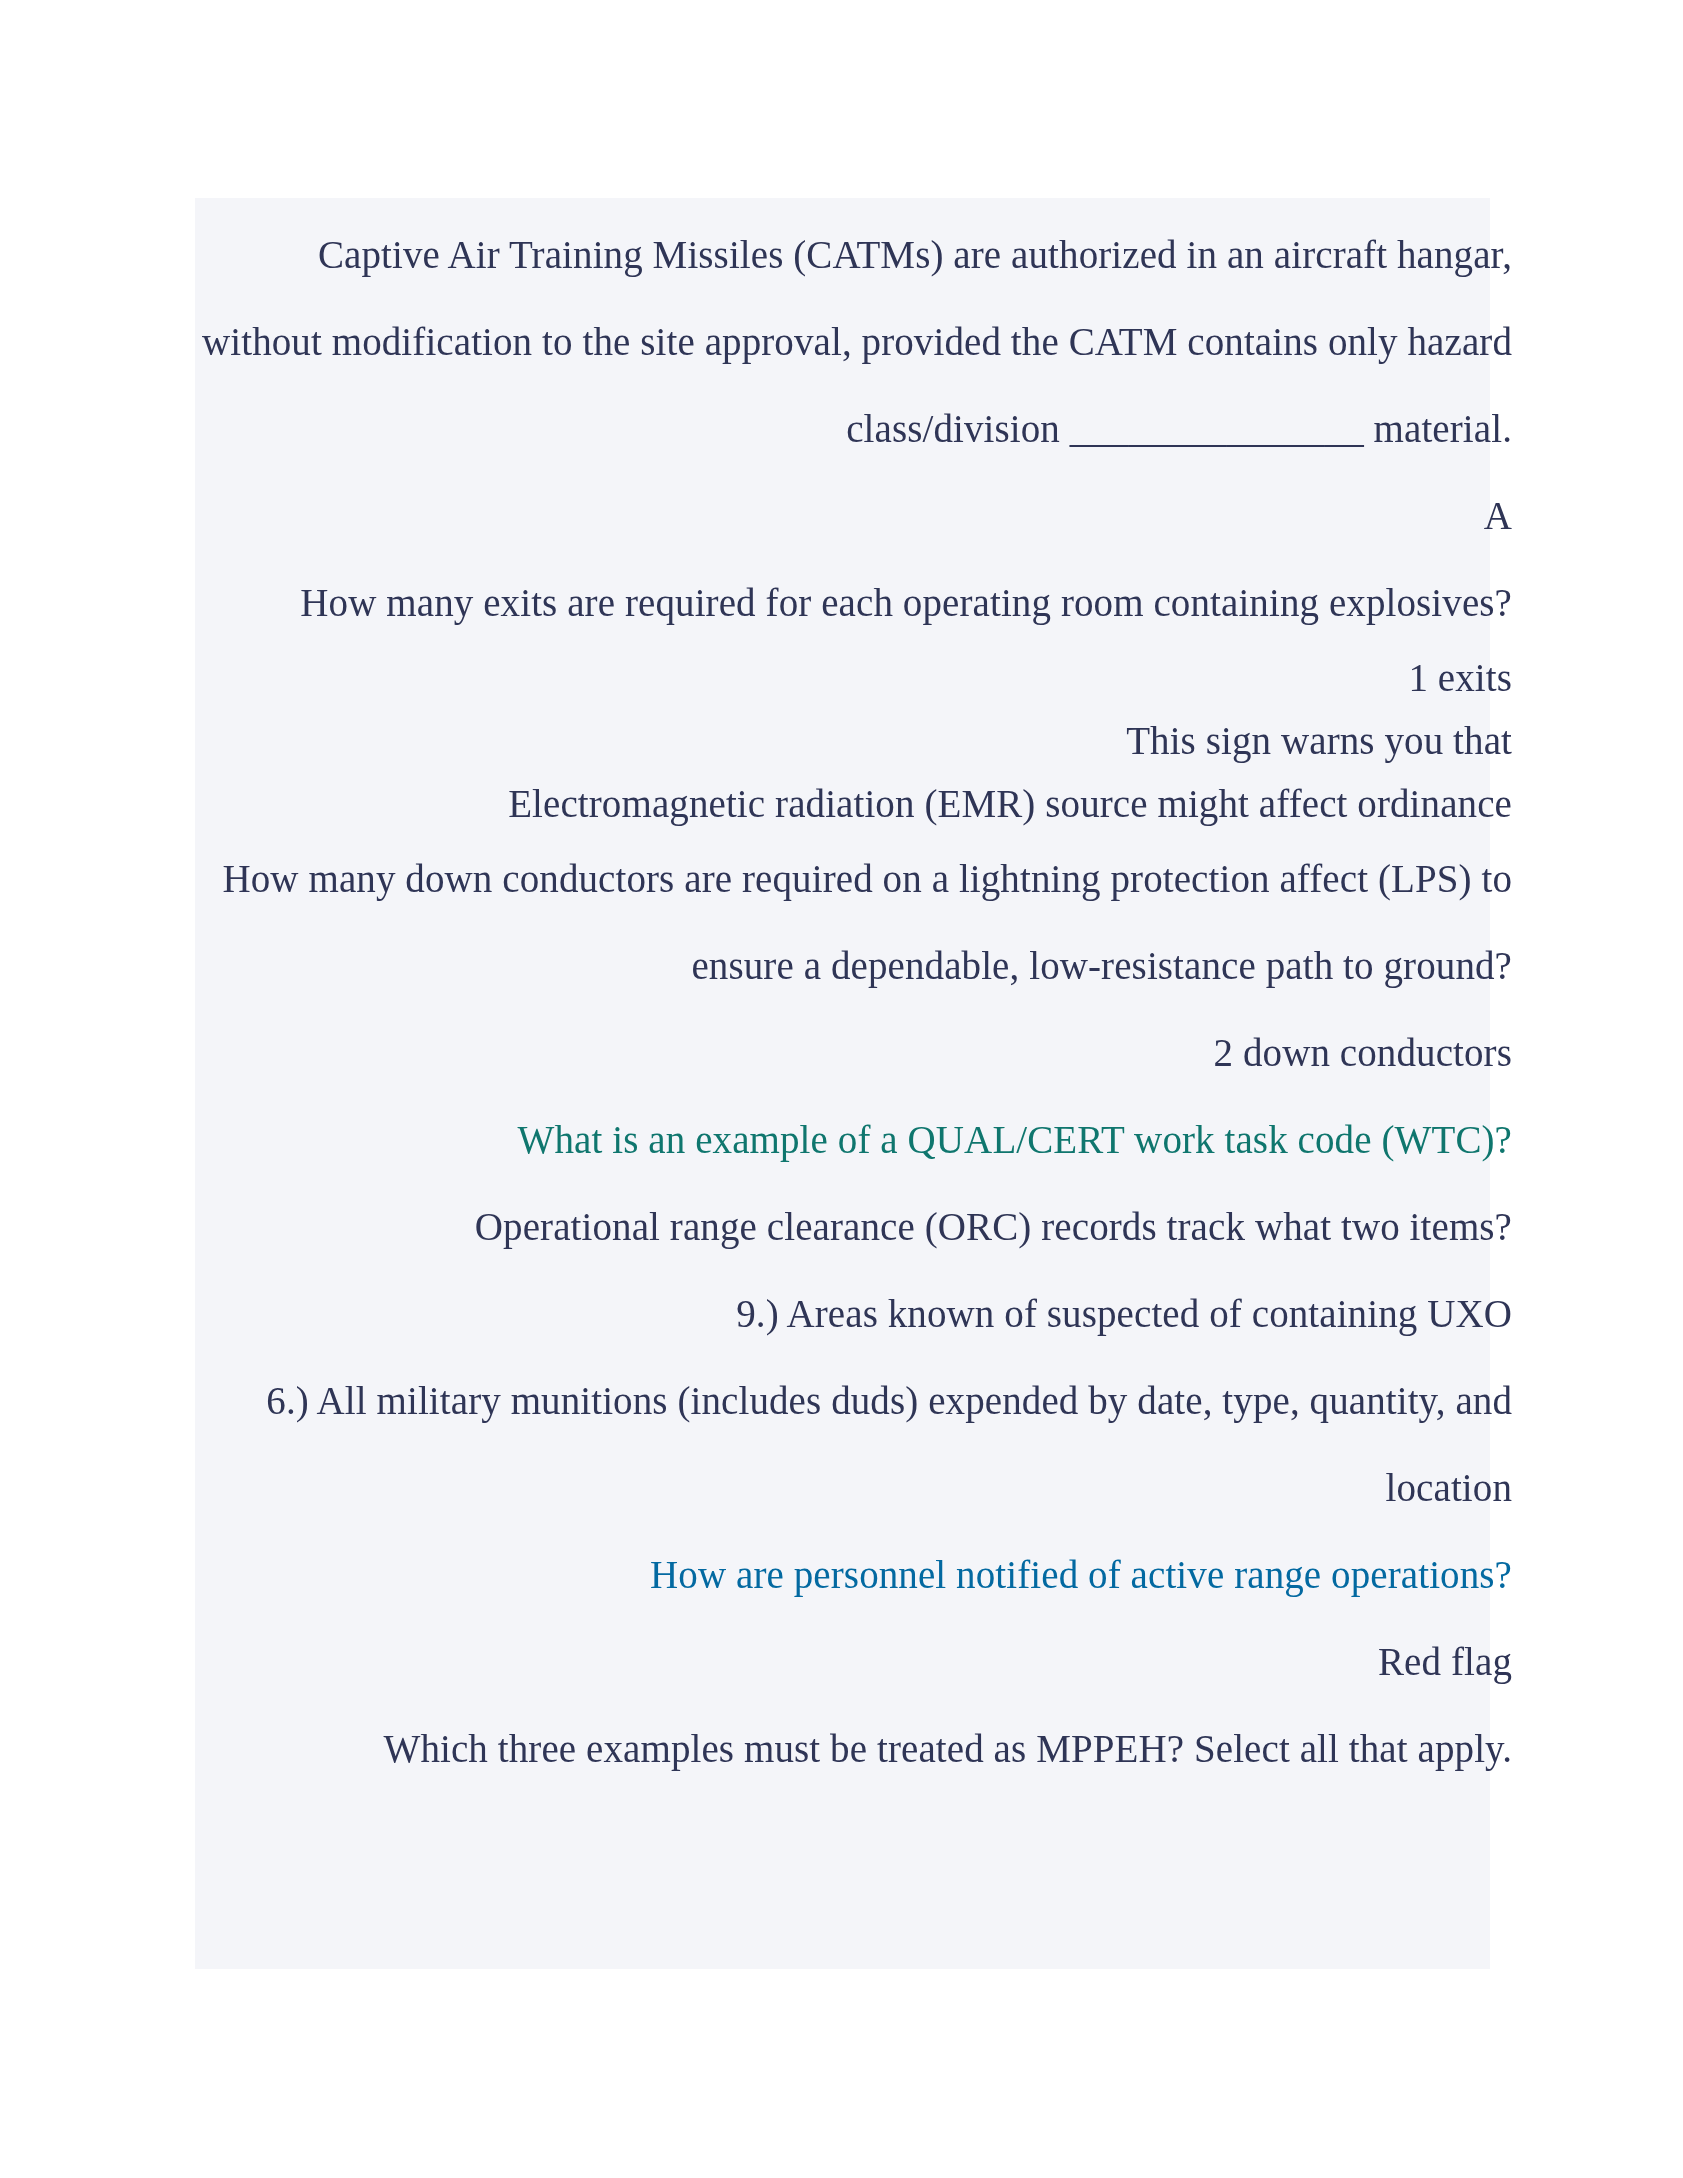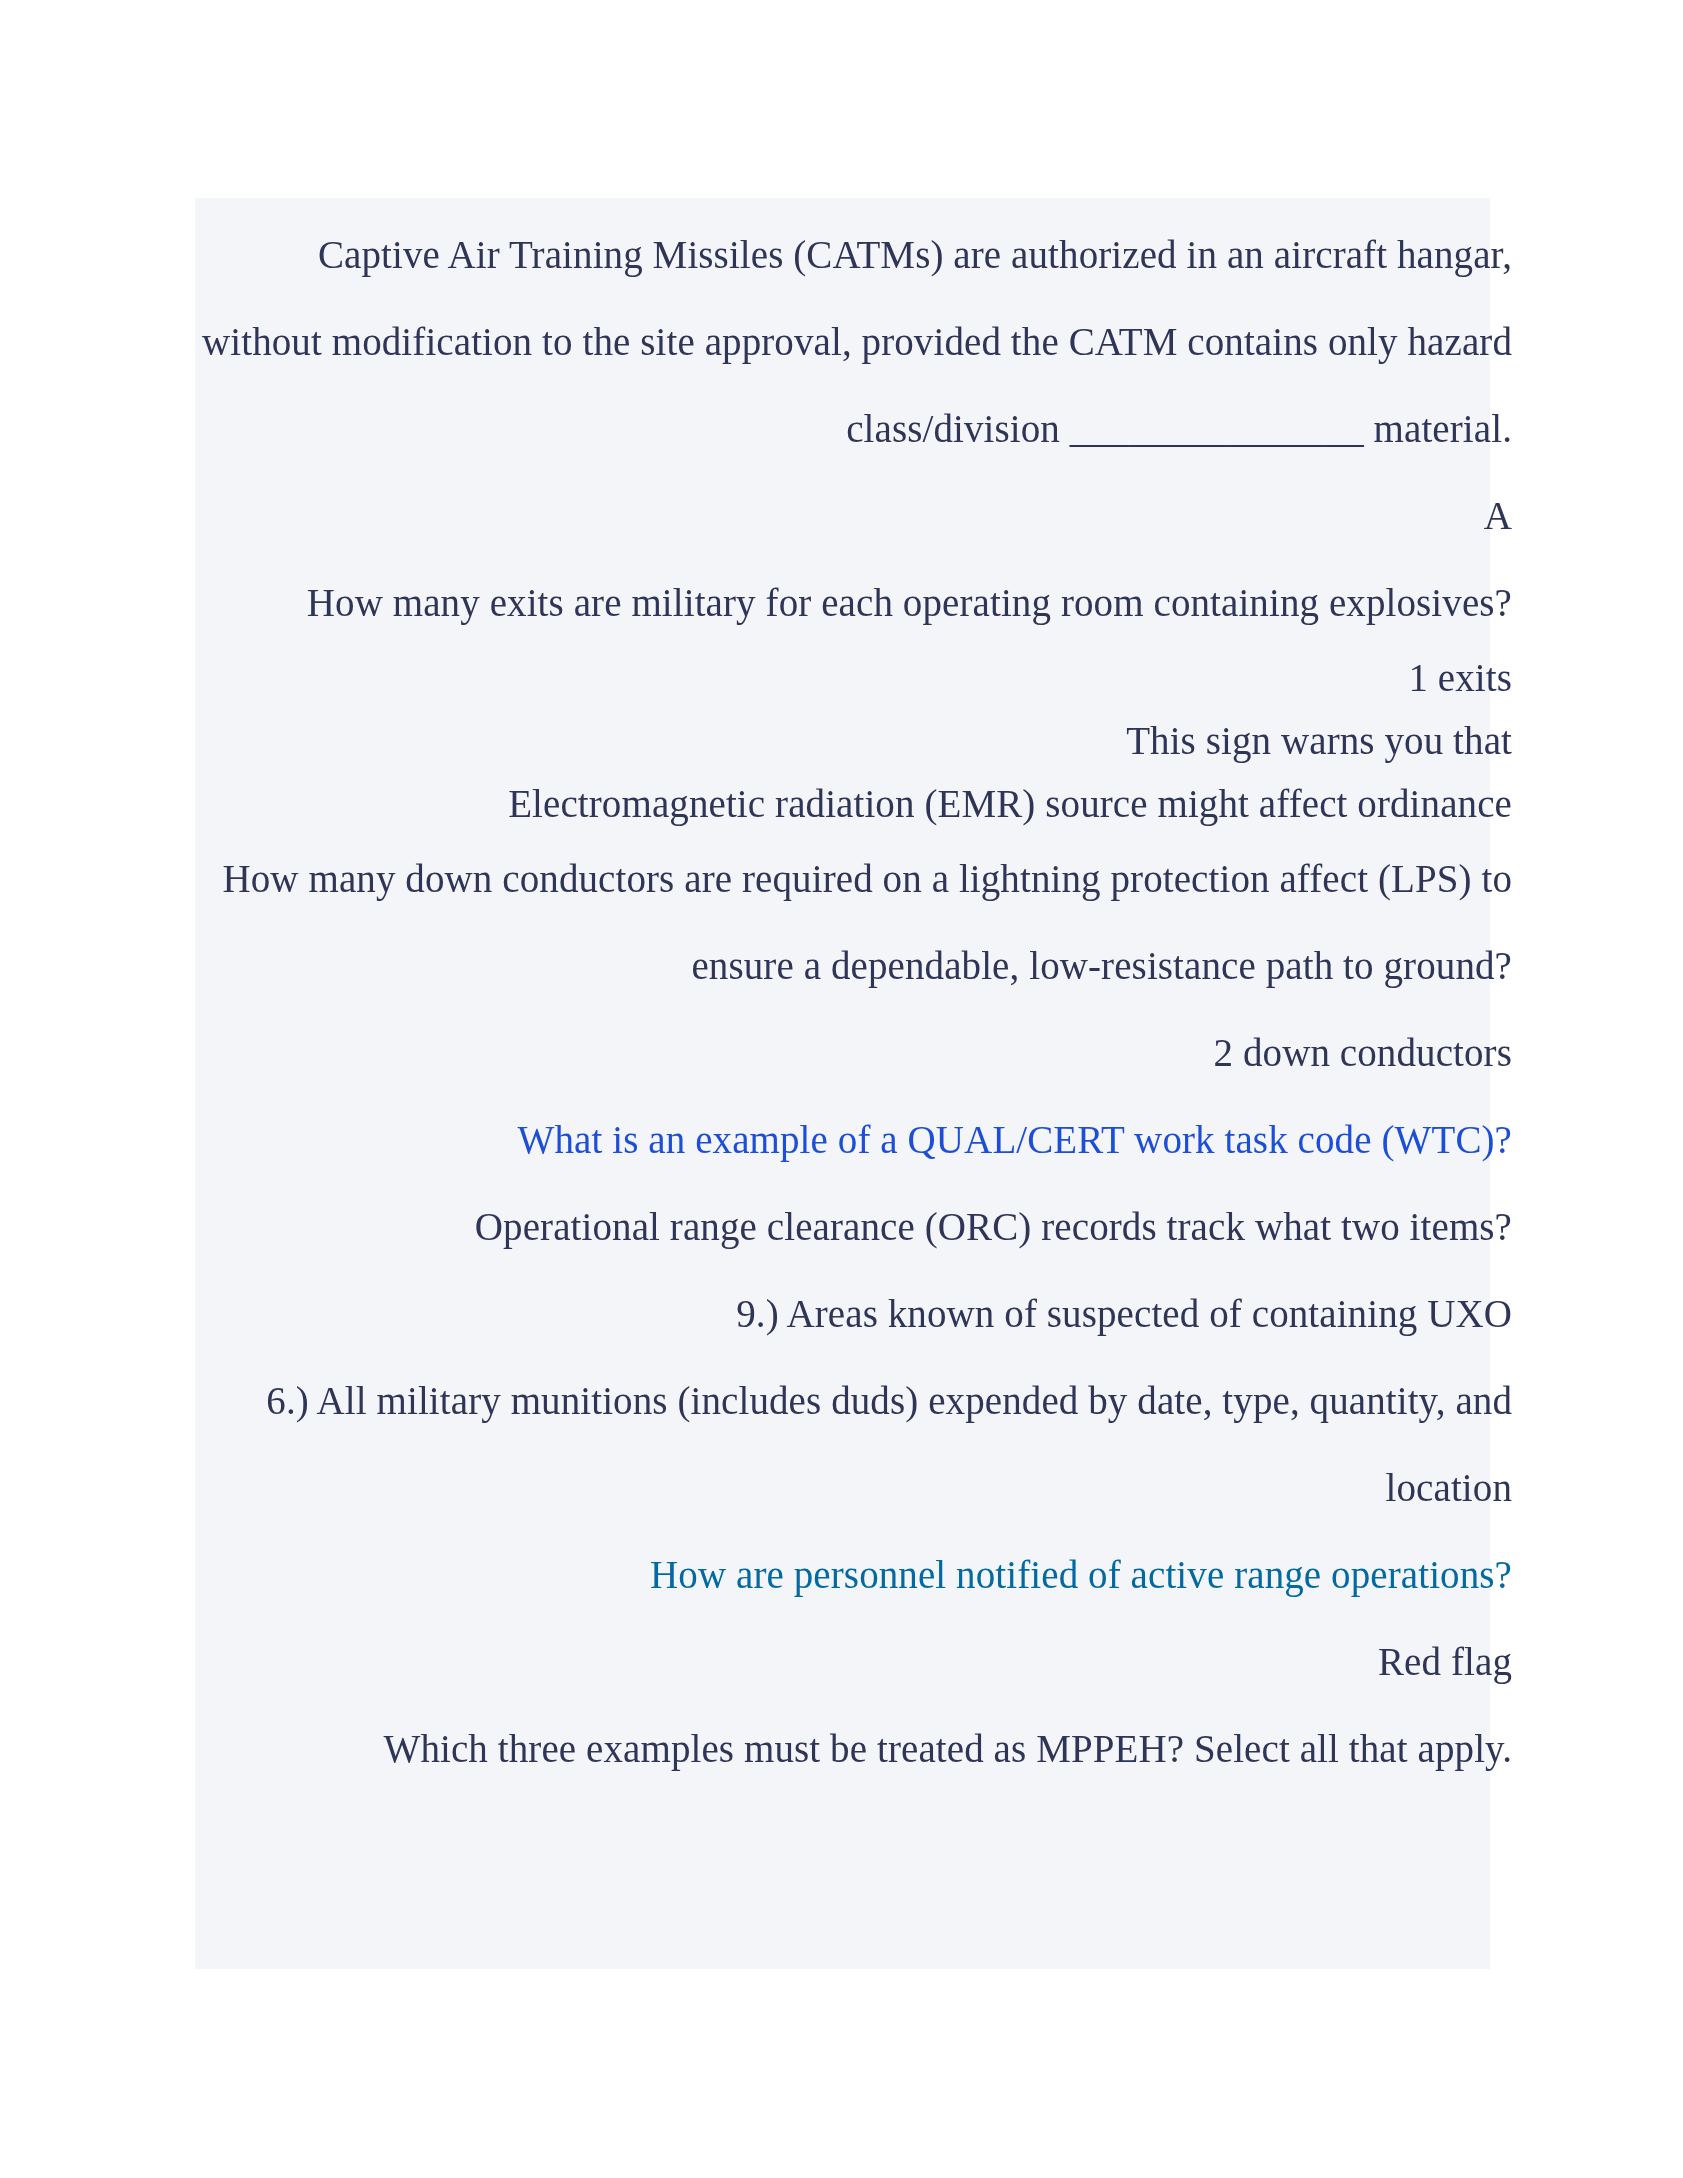--- a/index.html
+++ b/index.html
@@ -68,33 +68,33 @@
 <div id="page" style="background: rgb(255, 255, 255);">
 
   <div id="content-block" style="background: rgb(244, 245, 249);"></div>
 
   <div id="text-column">
 
     <p class="para" style="color: rgb(47, 53, 86);">Captive Air Training Missiles (CATMs) are authorized in an aircraft hangar, without modification to the site approval, provided the CATM contains only hazard class/division _______________ material.</p>
 
     <p class="para" style="color: rgb(47, 53, 86);">A</p>
 
-    <p class="para" style="color: rgb(47, 53, 86);">How many exits are military for each operating room containing explosives?</p>
+    <p class="para" style="color: rgb(47, 53, 86);">How many exits are required for each operating room containing explosives?</p>
 
     <p class="para tight" style="color: rgb(47, 53, 86);">1 exits</p>
 
     <p class="para tight" style="color: rgb(47, 53, 86);">This sign warns you that</p>
 
     <p class="para tight" style="color: rgb(47, 53, 86);">Electromagnetic radiation (EMR) source might affect ordinance</p>
 
     <p class="para" style="color: rgb(47, 53, 86);">How many down conductors are required on a lightning protection affect (LPS) to ensure a dependable, low-resistance path to ground?</p>
 
     <p class="para" style="color: rgb(47, 53, 86);">2 down conductors</p>
 
-    <p class="para" style="color: #1d4ed8; margin-left: 6px;">What is an example of a QUAL/CERT work task code (WTC)?</p>
+    <p class="para" style="color: #0f766e; margin-left: 6px;">What is an example of a QUAL/CERT work task code (WTC)?</p>
 
 
     <p class="para" style="color: rgb(47, 53, 86);">Operational range clearance (ORC) records track what two items?</p>
 
     <p class="para" style="color: rgb(47, 53, 86);">9.) Areas known of suspected of containing UXO</p>
 
     <p class="para" style="color: rgb(47, 53, 86);">6.) All military munitions (includes duds) expended by date, type, quantity, and location</p>
 
     <p class="para" style="color: #0369a1;">How are personnel notified of active range operations?</p>
 

